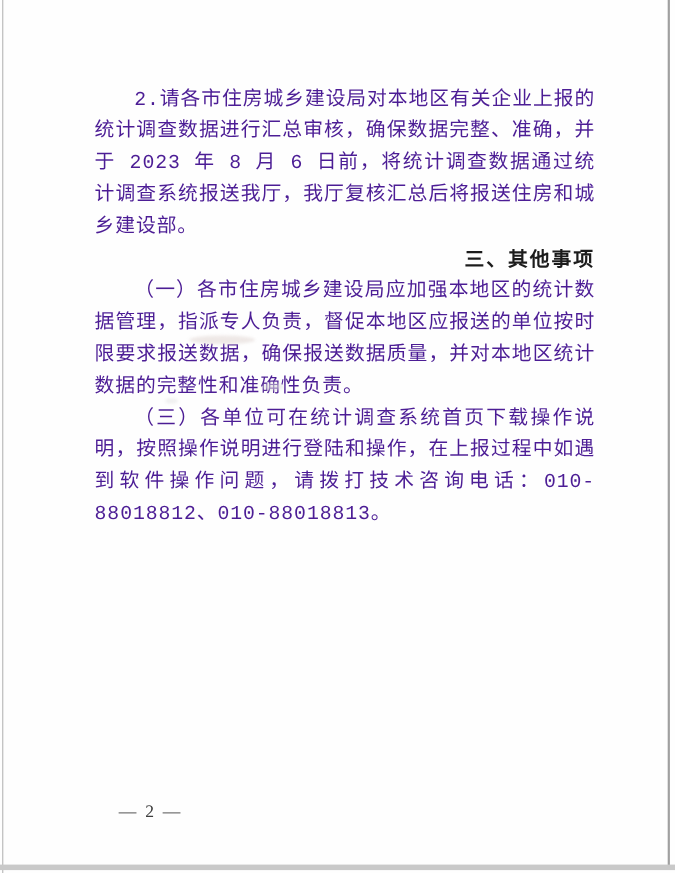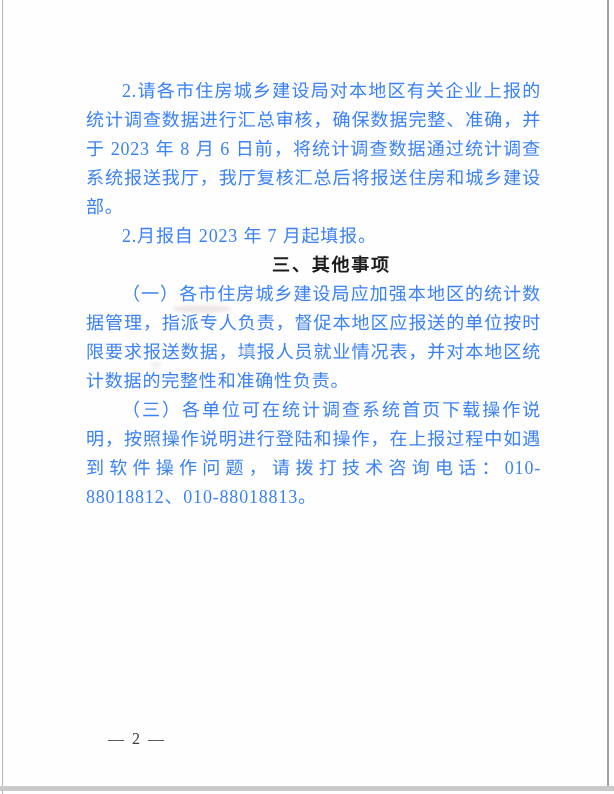--- a/index.html
+++ b/index.html
@@ -15,35 +15,35 @@
     overflow: hidden;
   }
   
   .text-block {
     position: absolute;
     left: 86px; top: 77px; width: 455px;
   }
   p.para {
     margin: 0;
     text-indent: 2em;
-    font-family: Liberation Serif, serif;
+    font-family: Liberation Mono, monospace;
     font-size: 18px;
     line-height: 29px;
     letter-spacing: 0.045em;
-    color: #3b82f6;
+    color: #4c1d95;
     text-align: justify;
     text-justify: inter-character;
   }
   p.heading {
     font-family: "Liberation Sans", "DejaVu Sans", sans-serif;
     font-weight: 700;
     font-size: 18px;
     color: #1c1c1c;
     letter-spacing: 0.10em;
-    text-align: center;
+    text-align: right;
   }
   
   .page-footer {
     position: absolute;
     left: 108px; top: 730px;
     font-family: "Liberation Serif", "DejaVu Serif", serif;
     font-size: 16px;
     color: #3d3d3d;
     letter-spacing: 2px;
   }
@@ -68,23 +68,22 @@
   .smudge-b { left: 238px; top: 348px; width: 20px; height: 7px; background: #dedede; opacity: .6; }
   .smudge-c { left: 150px; top: 362px; width: 12px; height: 5px; background: #e2e2e2; opacity: .5; }
 </style>
 </head>
 <body>
 
 <div class="scanned-page">
 
   <div class="text-block">
     <p class="para">2.请各市住房城乡建设局对本地区有关企业上报的统计调查数据进行汇总审核，确保数据完整、准确，并于 2023 年 8 月 6 日前，将统计调查数据通过统计调查系统报送我厅，我厅复核汇总后将报送住房和城乡建设部。</p>
-    <p class="para">2.月报自 2023 年 7 月起填报。</p>
     <p class="para heading">三、其他事项</p>
-    <p class="para">（一）各市住房城乡建设局应加强本地区的统计数据管理，指派专人负责，督促本地区应报送的单位按时限要求报送数据，填报人员就业情况表，并对本地区统计数据的完整性和准确性负责。</p>
+    <p class="para">（一）各市住房城乡建设局应加强本地区的统计数据管理，指派专人负责，督促本地区应报送的单位按时限要求报送数据，确保报送数据质量，并对本地区统计数据的完整性和准确性负责。</p>
     <p class="para">（三）各单位可在统计调查系统首页下载操作说明，按照操作说明进行登陆和操作，在上报过程中如遇到软件操作问题，请拨打技术咨询电话：010-88018812、010-88018813。</p>
 
   </div>
 
   <div class="page-footer">— 2 —</div>
 
   <div class="edge-left"></div>
   <div class="edge-right"></div>
   <div class="shadow-bottom"></div>
   <div class="smudge smudge-a"></div>

